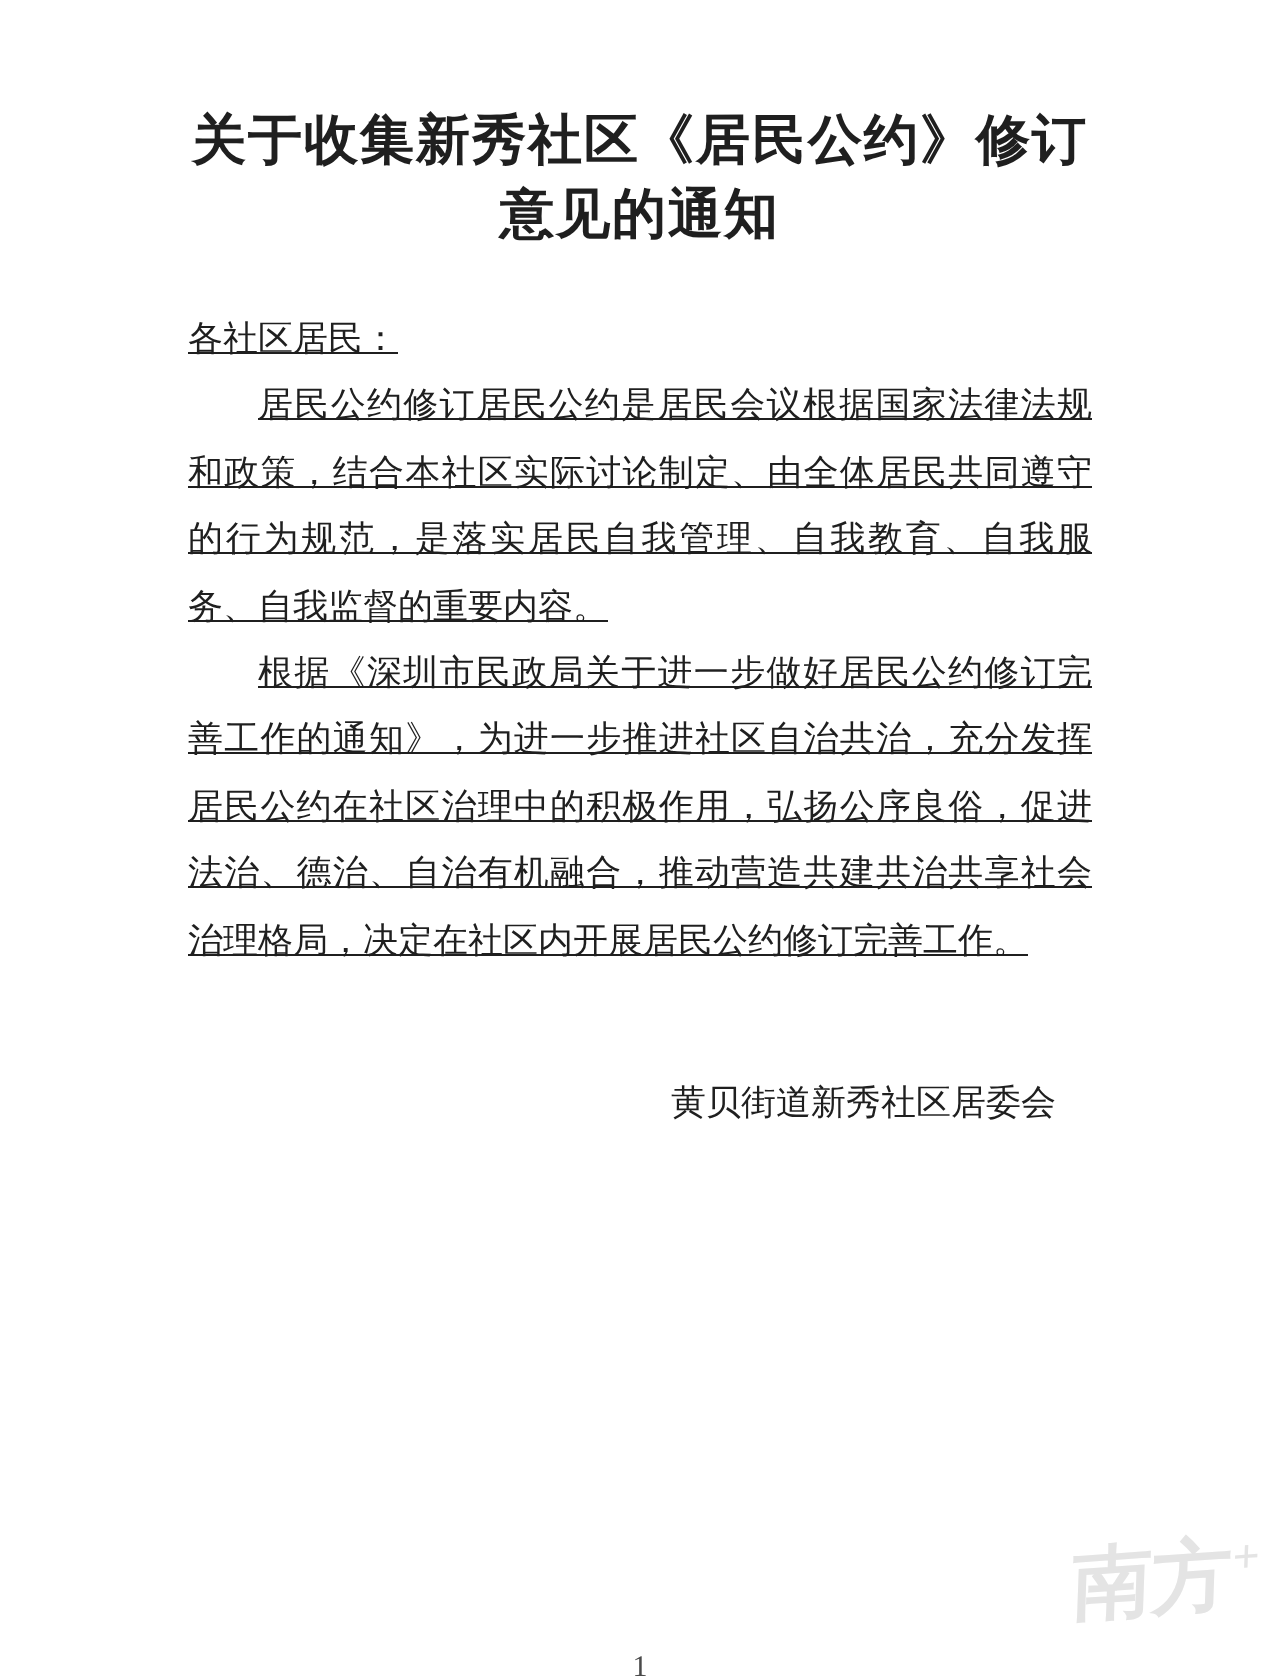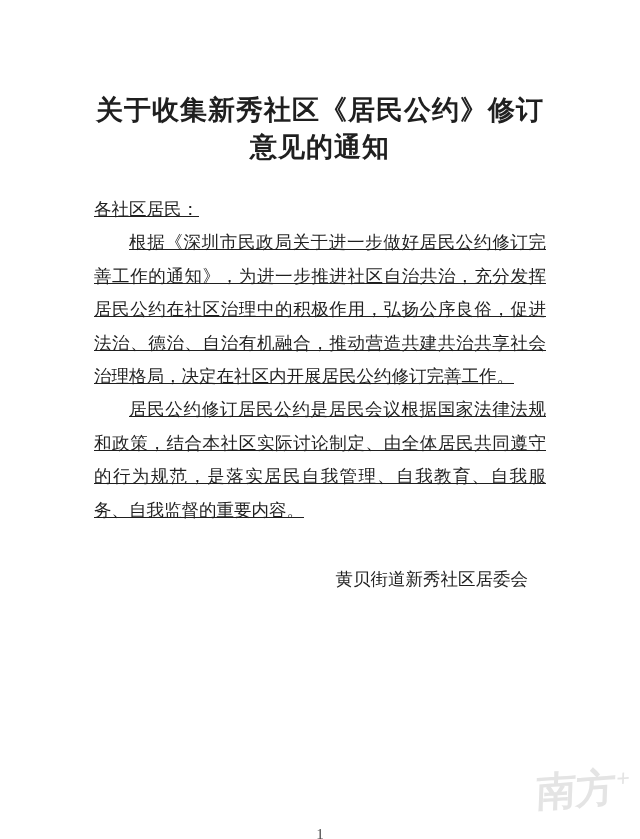--- a/index.html
+++ b/index.html
@@ -12,40 +12,40 @@
     width: 640px;
     height: 839px;
     margin: 0 auto;
     background: #ffffff;
     color: #1f1f1f;
     font-family: "Liberation Serif", "DejaVu Serif", serif;
     overflow: hidden;
   }
   .title {
     margin: 0;
-    padding-top: 92px;
+    padding-top: 52px;
     text-align: center;
     font-size: 27px;
     line-height: 37px;
     font-weight: 700;
     letter-spacing: 1px;
   }
   .title-line { display: block; }
   .body {
     width: 452px;
     margin: 27px auto 0 auto;
     font-size: 17.5px;
     line-height: 33.4px;
     text-align: justify;
   }
   .body p { margin: 0; text-decoration: underline; }
   .para { text-indent: 2em; }
   .sign-block {
     width: fit-content;
-    margin: 36px 112px 0 auto;
+    margin: 48px 112px 0 auto;
     text-align: center;
     font-size: 17.5px;
     line-height: 33.4px;
   }
   .watermark {
     position: absolute;
     top: 766px;
     right: 10px;
     font-size: 40px;
     line-height: 1.2;
@@ -74,22 +74,22 @@
 
 <div class="page">
 
   <h1 class="title">
     <span class="title-line">关于收集新秀社区《居民公约》修订</span>
     <span class="title-line">意见的通知</span>
   </h1>
 
   <div class="body">
     <p class="salutation">各社区居民：</p>
+    <p class="para">居民公约修订居民公约是居民会议根据国家法律法规和政策，结合本社区实际讨论制定、由全体居民共同遵守的行为规范，是落实居民自我管理、自我教育、自我服务、自我监督的重要内容。</p>
     <p class="para">根据《深圳市民政局关于进一步做好居民公约修订完善工作的通知》，为进一步推进社区自治共治，充分发挥居民公约在社区治理中的积极作用，弘扬公序良俗，促进法治、德治、自治有机融合，推动营造共建共治共享社会治理格局，决定在社区内开展居民公约修订完善工作。</p>
-    <p class="para">居民公约修订居民公约是居民会议根据国家法律法规和政策，结合本社区实际讨论制定、由全体居民共同遵守的行为规范，是落实居民自我管理、自我教育、自我服务、自我监督的重要内容。</p>
   </div>
 
   <div class="sign-block">
     <div>黄贝街道新秀社区居委会</div>
   </div>
 
   <div class="watermark">
     <span>南方</span><sup>+</sup>
   </div>
 

